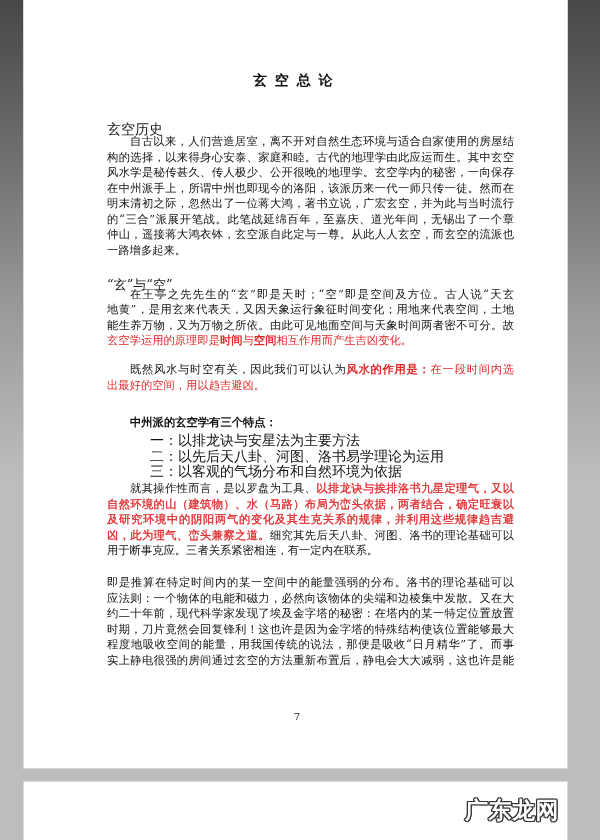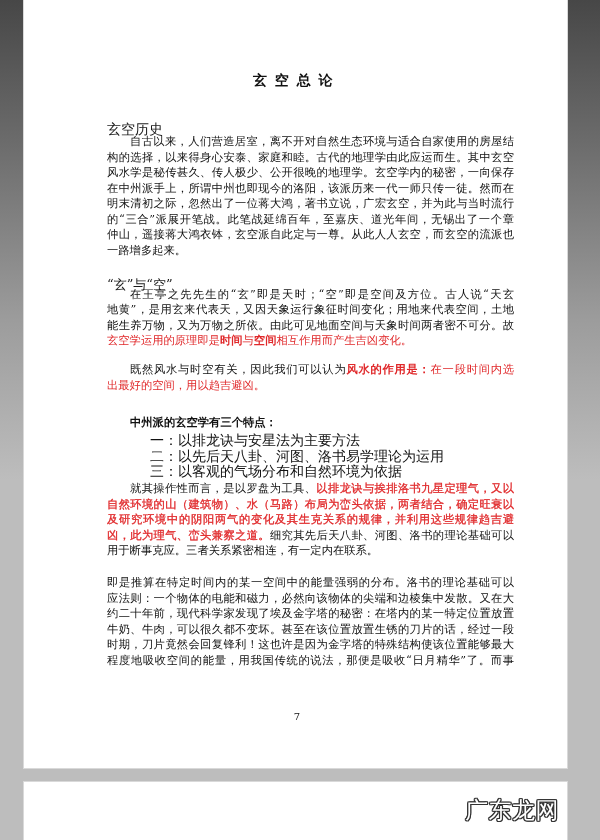--- a/index.html
+++ b/index.html
@@ -36,21 +36,21 @@
   .list .ln { height:15.5px; }
   .red { color:#e0282a; }
   .rb { color:#e0282a; font-weight:bold; }
   .rm { color:#e0282a; -webkit-text-stroke:0.3px #e0282a; }
   .pnum {
     left:0; width:543px; top:730.5px; text-align:center; font-size:10px; line-height:12px;
     transform:translateX(1.5px);
   }
   .watermark {
     left:441px; top:14px; font-family:"DejaVu Sans", "Liberation Sans", sans-serif;
-    font-weight:normal; font-size:23px; line-height:28px; letter-spacing:0.5px; color:#fff;
+    font-weight:bold; font-size:23px; line-height:28px; letter-spacing:0.5px; color:#fff;
     text-shadow:
       1.2px 0 0 #333, -1.2px 0 0 #333, 0 1.2px 0 #333, 0 -1.2px 0 #333,
       1px 1px 0 #333, -1px -1px 0 #333, 1px -1px 0 #333, -1px 1px 0 #333;
   }
 </style>
 </head>
 <body>
 
 <div>
 
@@ -115,23 +115,23 @@
       </div>
       <div class="ln">
         <span>用于断事克应。三者关系紧密相连，有一定内在联系。</span>
       </div>
     </div>
 
     <div class="abs para" style="top:595.25px;">
       <div class="ln j">即是推算在特定时间内的某一空间中的能量强弱的分布。洛书的理论基础可以</div>
       <div class="ln j">应法则：一个物体的电能和磁力，必然向该物体的尖端和边棱集中发散。又在大</div>
       <div class="ln j">约二十年前，现代科学家发现了埃及金字塔的秘密：在塔内的某一特定位置放置</div>
-      <div class="ln j">牛奶、牛肉，可以很久都不变坏。甚至在该位置放置生锈的刀片的话，经过一段</div>
       <div class="ln j">时期，刀片竟然会回复锋利！这也许是因为金字塔的特殊结构使该位置能够最大</div>
       <div class="ln j">程度地吸收空间的能量，用我国传统的说法，那便是吸收“日月精华”了。而事</div>
+      <div class="ln j">实上静电很强的房间通过玄空的方法重新布置后，静电会大大减弱，这也许是能</div>
     </div>
 
     <div class="abs pnum">7</div>
   </div>
 
   <div id="page2" class="page">
     <div class="abs watermark">广东龙网</div>
   </div>
 
 </div>

